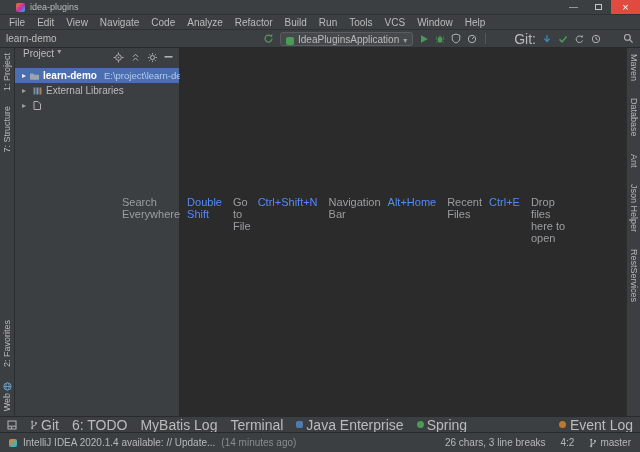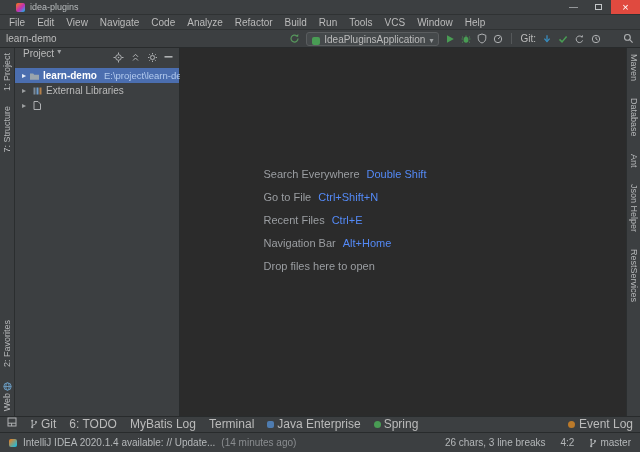--- a/index.html
+++ b/index.html
@@ -21,21 +21,21 @@
   .menu-item{padding:0 6px;font-size:10px;color:#bbbbbb;}
 
   
   .toolbar{height:18px;display:flex;align-items:center;padding:0 6px;border-bottom:1px solid #282b2c;flex:0 0 auto;}
   .breadcrumb{font-size:10px;color:#bbbbbb;}
   .toolbar-right{margin-left:auto;display:flex;align-items:center;gap:6px;}
   .tb-btn{display:flex;align-items:center;justify-content:center;height:14px;}
   .run-config{display:flex;align-items:flex-end;gap:4px;height:14px;padding:0 5px;background:#45494b;border:1px solid #5a5d5f;border-radius:3px;font-size:10px;color:#bbbbbb;}
   .rc-icon{width:8px;height:8px;border-radius:2px;background:#499c54;}
   .chev{font-size:8px;color:#9da0a2;line-height:1;}
-  .git-label{font-size:10px;color:#bbbbbb;margin-left:0;}
+  .git-label{font-size:14px;color:#bbbbbb;margin-left:20px;}
   .tb-sep{width:1px;height:11px;background:#55585a;margin:0 2px;}
   .search-wrap{margin-left:16px;}
 
   
   .main{flex:1;display:flex;min-height:0;}
   .strip{background:#3c3f41;display:flex;flex-direction:column;align-items:center;flex:0 0 auto;}
   .strip.left{width:15px;border-right:1px solid #2b2e2f;padding:5px 0;}
   .strip.right{width:14px;border-left:1px solid #2b2e2f;padding:6px 0;gap:17px;}
   .vlabel{display:inline-block;font-size:9px;color:#b6b8ba;writing-mode:vertical-rl;}
   .strip.left .vlabel{transform:rotate(180deg);}
@@ -51,27 +51,27 @@
   .tree-row{height:15px;display:flex;align-items:center;gap:3px;padding-left:7px;color:#bbbbbb;white-space:nowrap;}
   .tw-arrow{font-size:8px;color:#9da0a2;width:7px;}
   .tree-row.selected{background:#4b6eaf;color:#ffffff;}
   .tree-row.selected .tw-arrow{color:#e8eef7;}
   .tree-row.selected .tree-name{font-weight:bold;color:#ffffff;}
   .tree-path{margin-left:4px;font-size:9.5px;color:#b3cbef;}
   .t-icon{display:flex;align-items:center;}
 
   
   .editor{flex:1;background:#2b2b2b;display:flex;align-items:center;justify-content:center;min-width:0;}
-  .hints{display:flex;flex-direction:column;gap:11px;transform:translate(-58px,-12px);}
+  .hints{display:flex;flex-direction:row;gap:11px;transform:translate(-58px,-12px);}
   .hint{display:flex;gap:7px;font-size:11px;}
   .hint-label{color:#9b9ea2;}
   .hint-key{color:#548af7;}
 
   
-  .bottombar{height:16px;display:flex;align-items:flex-start;gap:13px;padding:0 7px;background:#3c3f41;border-top:1px solid #282b2c;font-size:12px;flex:0 0 auto;}
+  .bottombar{height:16px;display:flex;align-items:center;gap:13px;padding:0 7px;background:#3c3f41;border-top:1px solid #282b2c;font-size:14px;flex:0 0 auto;}
   .bb-item{display:flex;align-items:center;gap:3px;color:#bbbbbb;}
   .bb-right{margin-left:auto;display:flex;align-items:center;gap:4px;}
   .dot{width:7px;height:7px;border-radius:2px;display:inline-block;}
   .dot.blue{background:#4e7cb0;}
   .dot.green{background:#499c54;border-radius:50%;}
   .dot.orange{background:#bb7a2a;border-radius:50%;}
 
   
   .statusbar{height:20px;display:flex;align-items:center;gap:6px;padding:8px 9px;background:#3c3f41;border-top:1px solid #282b2c;font-size:10px;color:#b5b8ba;flex:0 0 auto;}
   .sb-icon{width:8px;height:8px;border-radius:2px;background:linear-gradient(135deg,#f97a12,#07c3f2);}
@@ -279,26 +279,26 @@
       <div class="hints">
         <div class="hint">
           <span class="hint-label">Search Everywhere</span>
           <span class="hint-key">Double Shift</span>
         </div>
         <div class="hint">
           <span class="hint-label">Go to File</span>
           <span class="hint-key">Ctrl+Shift+N</span>
         </div>
         <div class="hint">
+          <span class="hint-label">Navigation Bar</span>
+          <span class="hint-key">Alt+Home</span>
+        </div>
+        <div class="hint">
           <span class="hint-label">Recent Files</span>
           <span class="hint-key">Ctrl+E</span>
-        </div>
-        <div class="hint">
-          <span class="hint-label">Navigation Bar</span>
-          <span class="hint-key">Alt+Home</span>
         </div>
         <div class="hint">
           <span class="hint-label">Drop files here to open</span>
         </div>
       </div>
     </div>
 
     <div class="strip right">
       <span class="vlabel">Maven</span>
       <span class="vlabel">Database</span>

